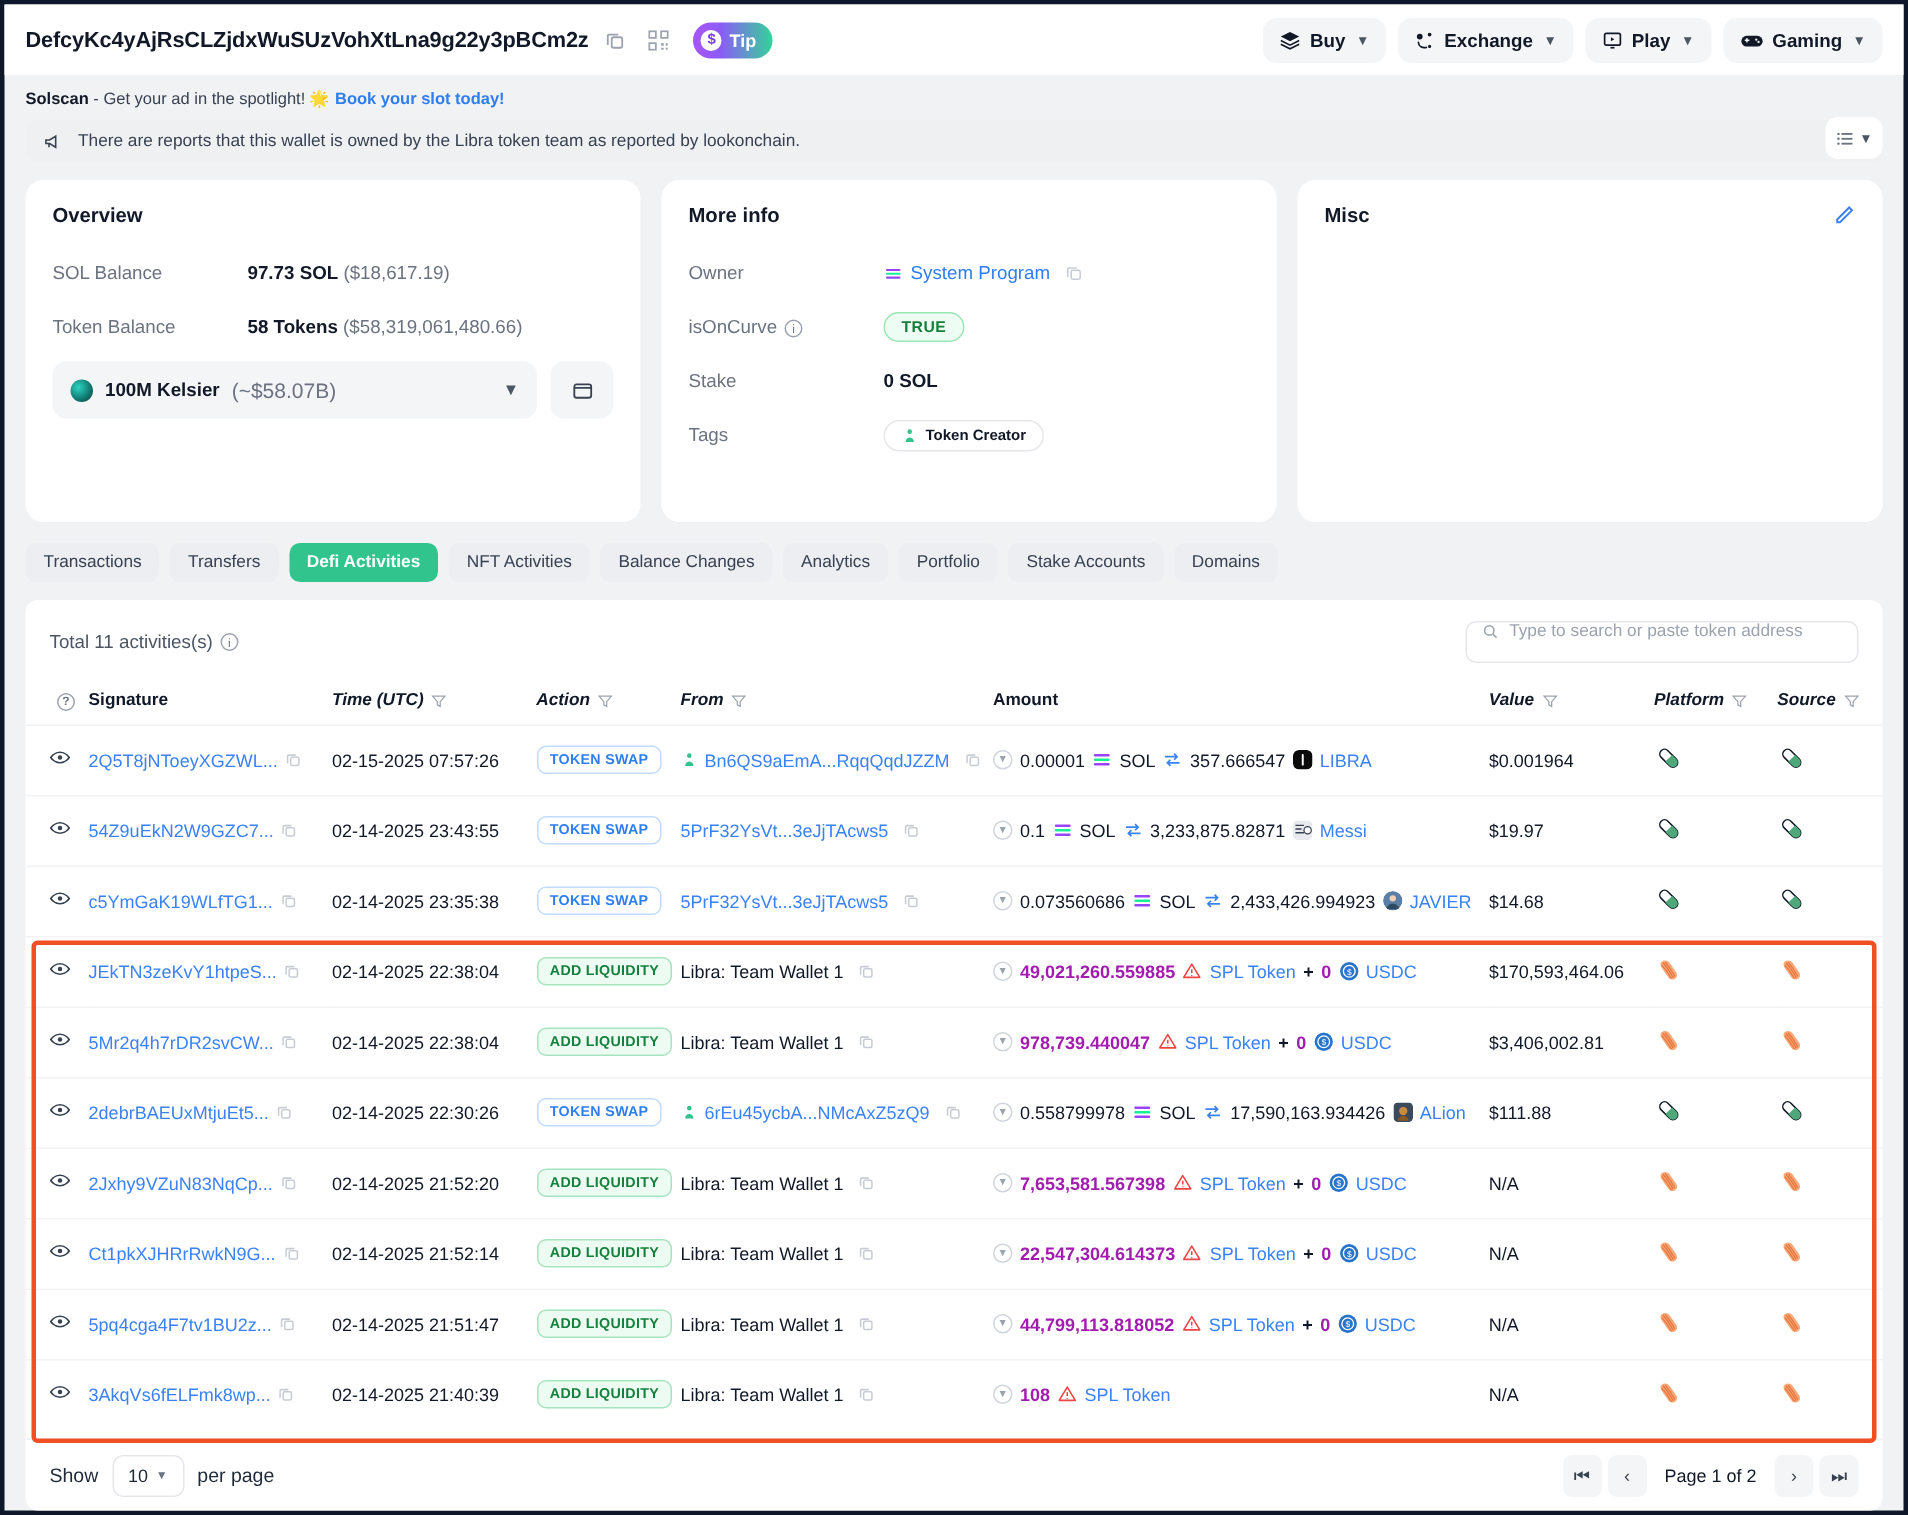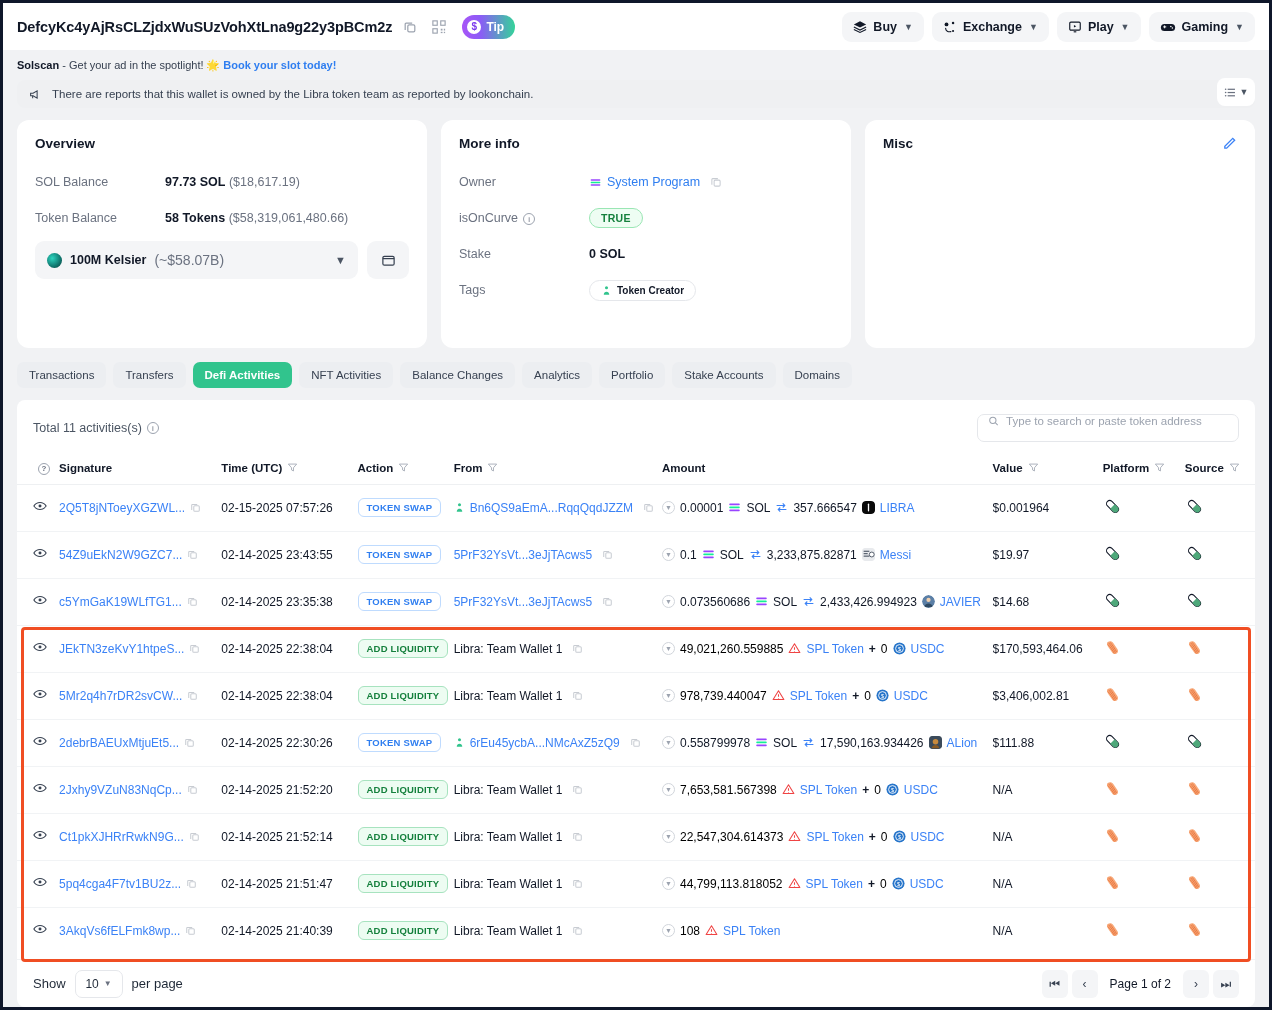--- a/index.html
+++ b/index.html
@@ -171,21 +171,21 @@
   }
   .search input::placeholder { color: #9ca3af; }
 
   table { width: 100%; border-collapse: collapse; table-layout: fixed; }
   thead th {
     font-size: 11.5px; font-weight: 700; color: #111827;
     text-align: left; padding: 9px 0 9px 0;
     border-bottom: 1px solid #eef0f2;
     white-space: nowrap;
   }
-  .th-inner { display: flex; align-items: center; gap: 5px; }
+  .th-inner { display: flex; align-items: center; gap: 5px; font-style: italic; }
   tbody td {
     padding: 12px 0; font-size: 12px; color: #111827;
     border-bottom: 1px solid #f1f3f5;
     vertical-align: middle; white-space: nowrap; overflow: hidden;
   }
   tbody tr:last-child td { border-bottom: 0; }
   .c-eye   { width: 42px; padding-left: 16px !important; }
   .c-sig   { width: 162px; }
   .c-time  { width: 136px; }
   .c-act   { width: 96px; }
@@ -198,21 +198,21 @@
   .sig-link { color: #3b82f6; text-decoration: none; }
   .copy-ic { margin-left: 5px; opacity: .55; cursor: pointer; vertical-align: -1px; }
   .pill {
     display: inline-block; padding: 3px 8px; border-radius: 6px;
     font-size: 9.5px; font-weight: 700; letter-spacing: .2px;
   }
   .pill-swap { border: 1px solid #bfdbfe; color: #2f7ef0; background: #fff; }
   .pill-add  { border: 1px solid #a7e3bf; color: #15803d; background: #edfcf2; }
   .from-cell { display: flex; align-items: center; gap: 5px; }
   .amt-cell { display: flex; align-items: center; gap: 5px; }
-  .amt-green { color: #000000; font-weight: 400; }
+  .amt-green { color: #a21caf; font-weight: 700; }
   .tok-link { color: #3b82f6; text-decoration: none; }
   .swap-ic { color: #3b82f6; font-size: 13px; }
   .plus { color: #111827; font-weight: 600; }
   .chev-circle {
     width: 13px; height: 13px; border-radius: 50%;
     border: 1px solid #d1d5db; color: #9ca3af;
     display: inline-flex; align-items: center; justify-content: center;
     font-size: 7px; flex: 0 0 auto;
   }
   .eye { color: #374151; cursor: pointer; }

